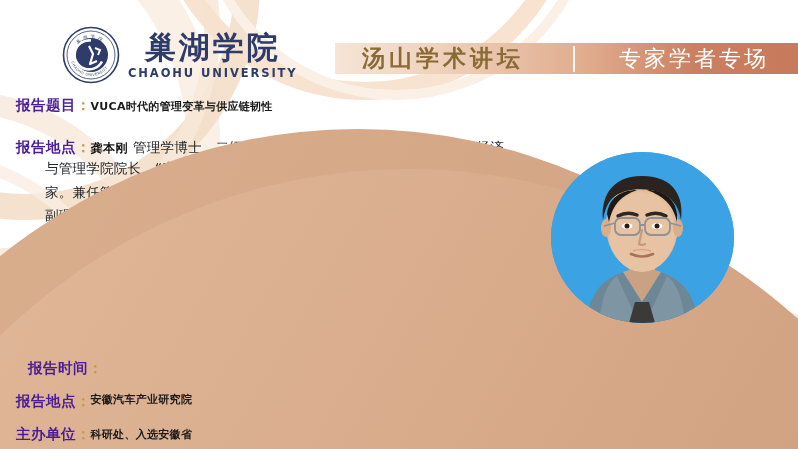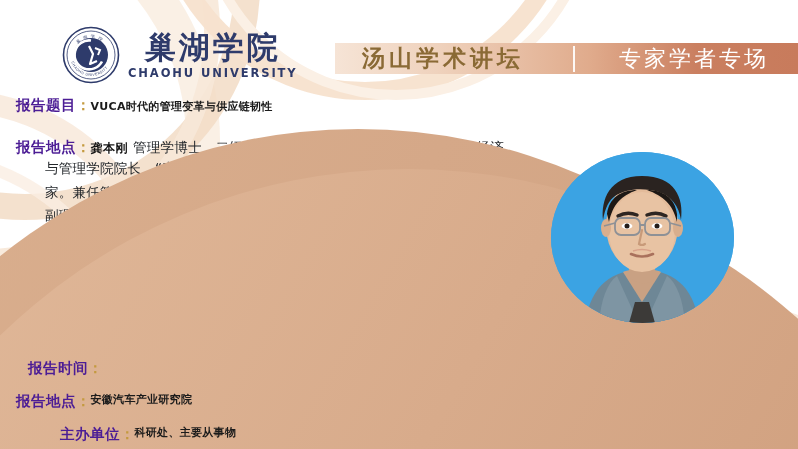--- a/index.html
+++ b/index.html
@@ -166,21 +166,21 @@
     position:absolute; left:551px; top:152px; width:183px; height:171px;
     border-radius:50%;
     overflow:hidden;
     background:#3ba3e3;
   }
   .p-svg { position:absolute; left:0; top:0; }
 
   
   .field-time { position:absolute; left:16px; top:359px; display:flex; align-items:flex-start; white-space:nowrap;margin-left:12px; }
   .field-place { position:absolute; left:16px; top:392px; display:flex; align-items:flex-start; white-space:nowrap; }
-  .field-host { position:absolute; left:16px; top:425px; display:flex; align-items:flex-start; white-space:nowrap;margin-left:44px; }
+  .field-host { position:absolute; left:16px; top:425px; display:flex; align-items:center; white-space:nowrap; }
 </style>
 </head>
 <body>
 
 <div id="poster">
 
   <div class="deco band-bl"></div>
   <div class="deco arc-ul-3"></div>
   <div class="deco arc-ul-1"></div>
   <div class="deco arc-ul-2"></div>
@@ -299,16 +299,16 @@
     <span class="colon">：</span>
   </div>
   <div class="field-place">
     <span class="lbl">报告地点</span>
     <span class="colon">：</span>
     <span class="val">安徽汽车产业研究院</span>
   </div>
   <div class="field-host">
     <span class="lbl">主办单位</span>
     <span class="colon">：</span>
-    <span class="val">科研处、主要从事物</span>
+    <span class="val">科研处、入选安徽省</span>
   </div>
 
 </div>
 
 </body></html>

